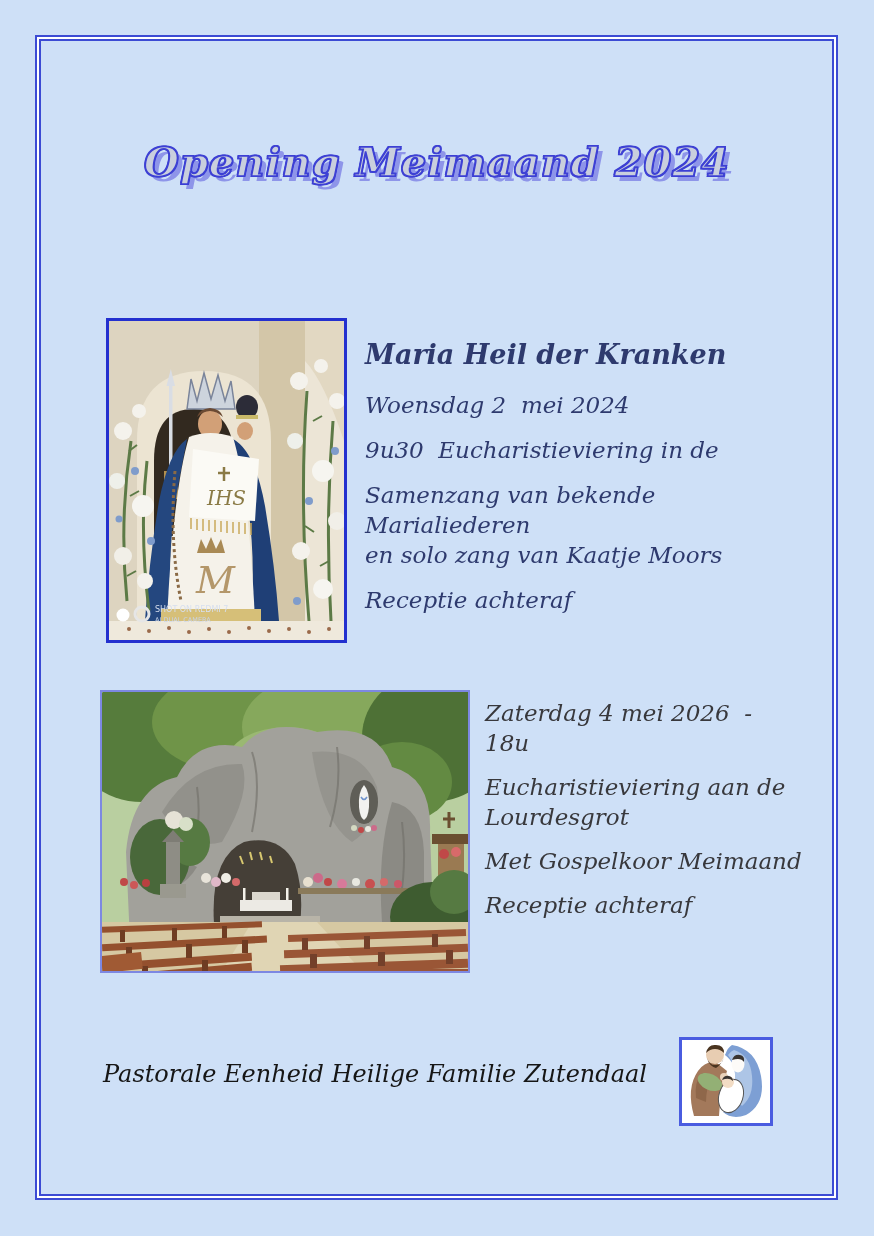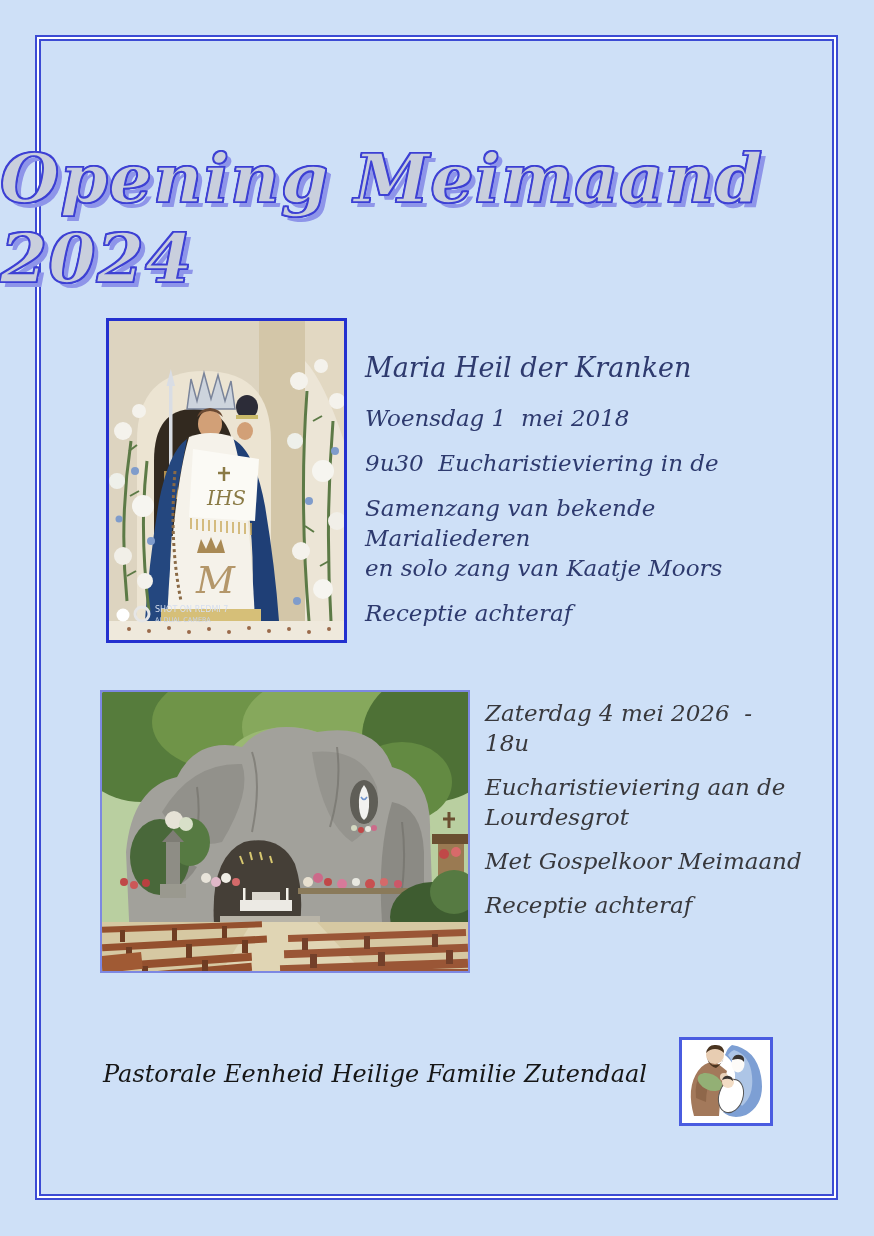--- a/index.html
+++ b/index.html
@@ -12,41 +12,41 @@
     font-family:"DejaVu Serif", serif;
   }
   
   .frame { position:absolute; left:35px; top:35px; width:803px; height:1165px;
            border:2px solid #3c4bd4; pointer-events:none; }
   .frame::before { content:""; position:absolute; inset:0; border:2px solid #ffffff; }
   .frame::after  { content:""; position:absolute; inset:2px; border:2px solid #3c4bd4; }
 
   .title {
     position:absolute; left:0; top:138px; width:100%;
-    text-align:left;
-    font-size:68px; font-weight:bold; font-style:italic;
+    text-align:center;
+    font-size:40px; font-weight:bold; font-style:italic;
     letter-spacing:1px;
     color:#c9cfdd;
     -webkit-text-stroke:1.6px #3d40d4;
     text-shadow:
       -1px -1px 0 #3d40d4, 1px -1px 0 #3d40d4,
       -1px 1px 0 #3d40d4, 1px 1px 0 #3d40d4,
       5px 5px 0 #8e95e9;
   }
 
   .photo { position:absolute; overflow:hidden; }
   .photo svg { display:block; width:100%; height:100%; }
   .photo-maria   { left:106px; top:318px; width:241px; height:325px; border:3px solid #2330cf; }
   .photo-lourdes { left:100px; top:690px; width:370px; height:283px; border:2px solid #7d88e2; }
 
   .textcol { position:absolute; font-style:italic; }
   .textcol .line { white-space:pre-wrap; }
   .sec1 { left:365px; top:338px; width:430px; color:#2e3a6e; }
   .sec2 { left:485px; top:698px; width:320px; color:#38383c; }
-  .sec-heading { font-weight:normal; font-size:27px; line-height:34px; margin-bottom:18px;margin-top:13px; }
+  .sec-heading { font-weight:bold; font-size:27px; line-height:34px; margin-bottom:18px; }
   .sec2 .sec-heading { font-size:26px; line-height:36px; margin-bottom:12px; }
   .para { font-size:23px; line-height:30px; margin-bottom:15px; }
   .sec2 .para { margin-bottom:14px; }
 
   .footer-text {
     position:absolute; left:103px; top:1060px;
     font-style:italic; font-size:24px; color:#161616;
     white-space:pre-wrap;
   }
   .logo {
@@ -169,21 +169,21 @@
       <circle cx="14" cy="294" r="6.5" fill="#ffffff"></circle>
       <circle cx="33" cy="293" r="7" fill="none" stroke="#e6e6e6" stroke-width="3"></circle>
       <text class="wm-text" x="46" y="291" font-size="8" fill="#d7dfee">SHOT ON REDMI 7</text>
       <text class="wm-text" x="46" y="301" font-size="6.5" fill="#c9d4e8">AI DUAL CAMERA</text>
     </svg>
   </div>
 
   <div class="textcol sec1">
     <div class="sec-heading">Maria Heil der Kranken</div>
     <div class="para">
-      <div class="line">Woensdag 1  mei 2018</div>
+      <div class="line">Woensdag 2  mei 2024</div>
     </div>
     <div class="para">
       <div class="line">9u30  Eucharistieviering in de</div>
     </div>
     <div class="para">
       <div class="line">Samenzang van bekende Marialiederen</div>
       <div class="line">en solo zang van Kaatje Moors</div>
     </div>
     <div class="para">
       <div class="line">Receptie achteraf</div>

